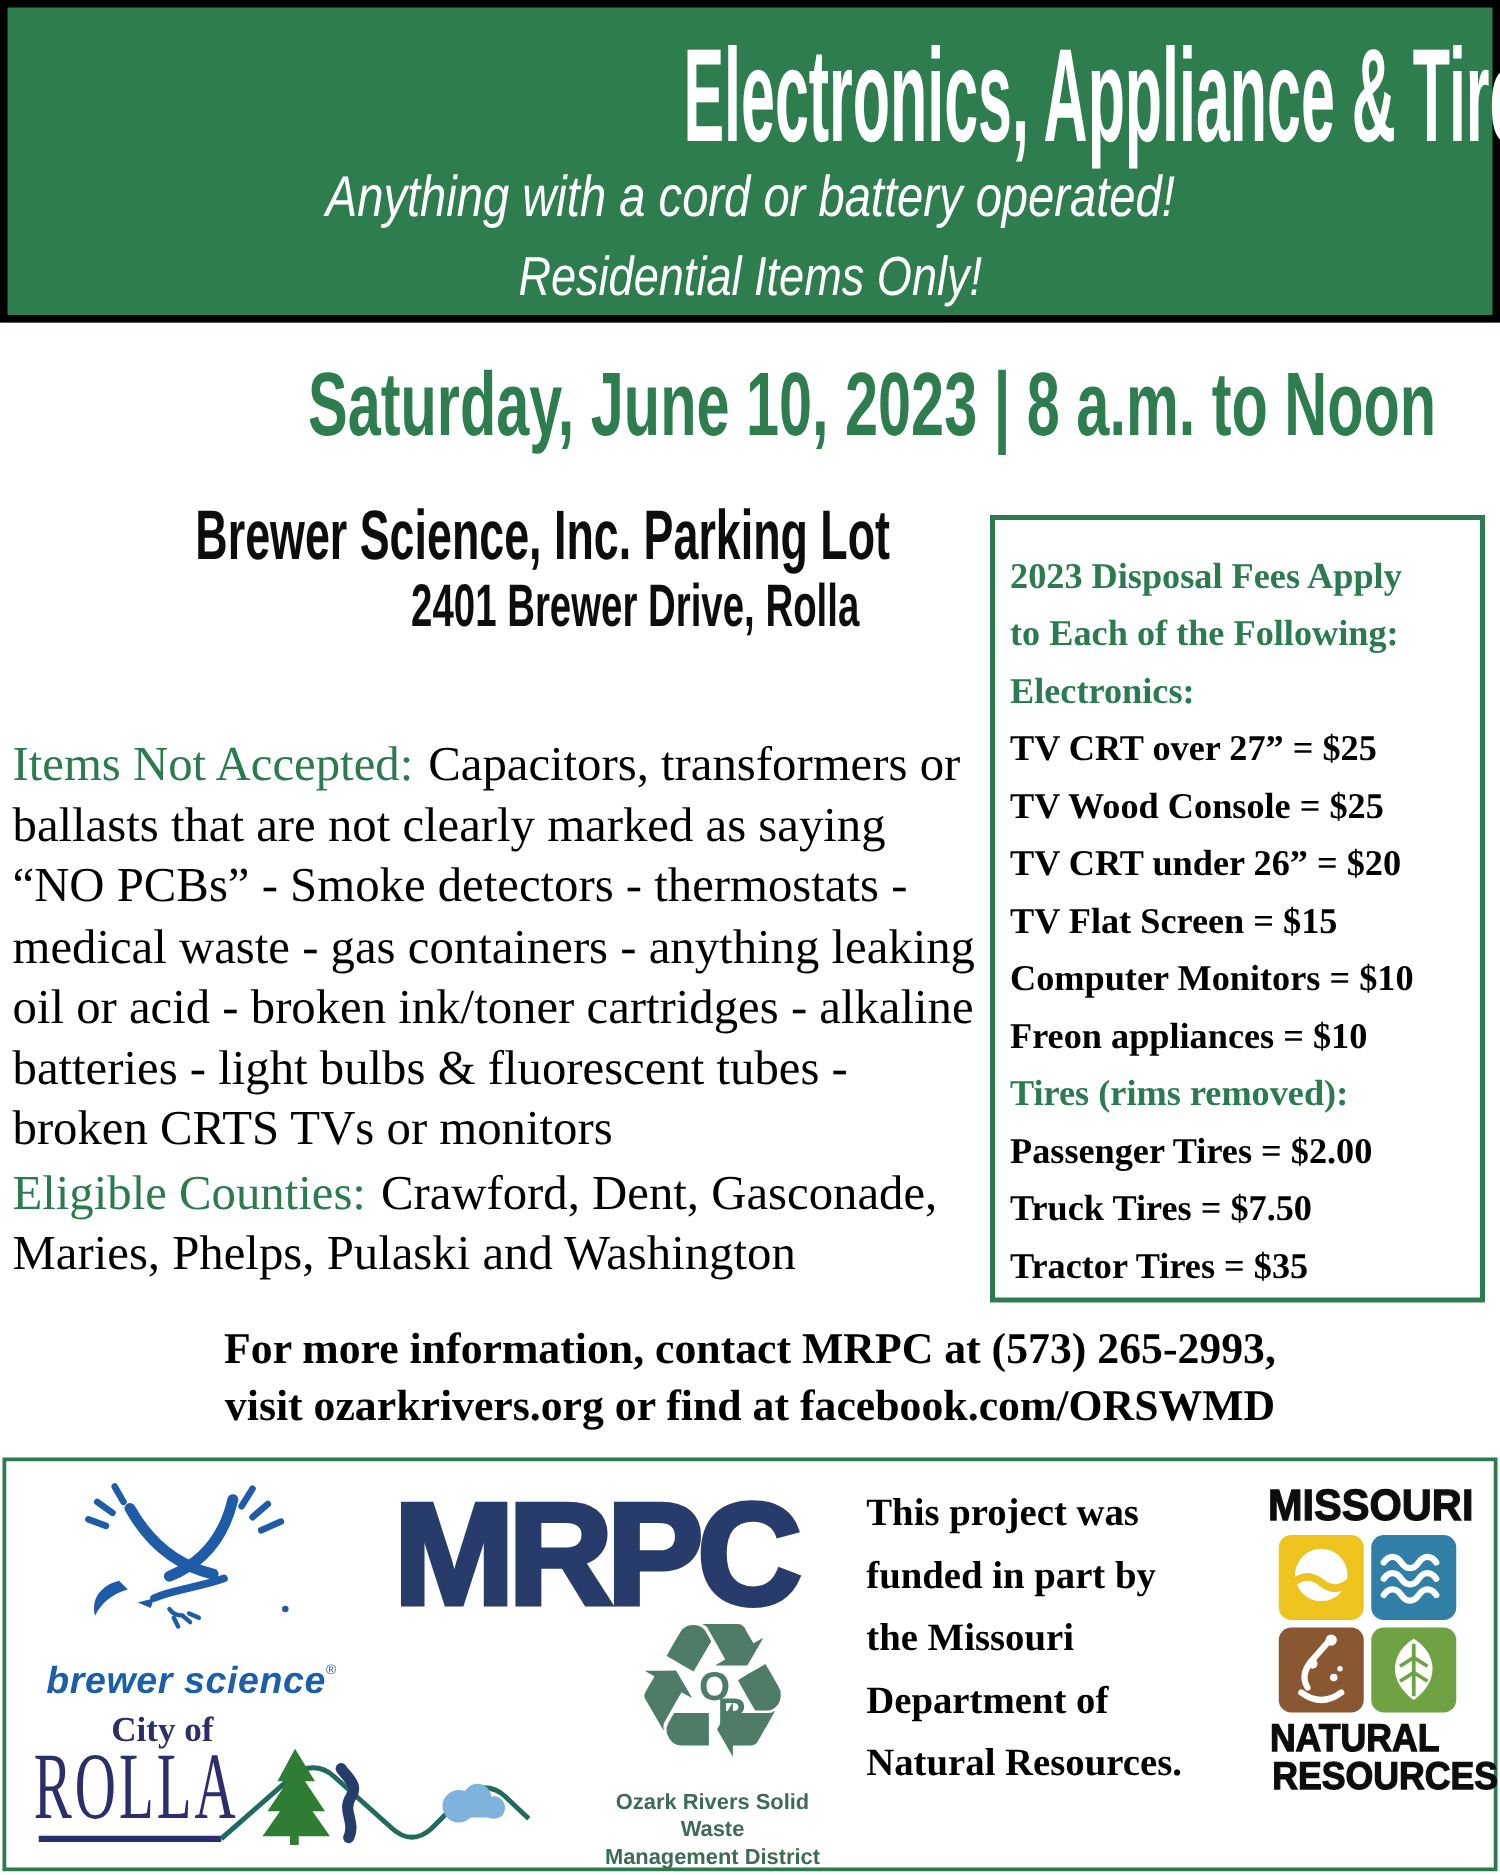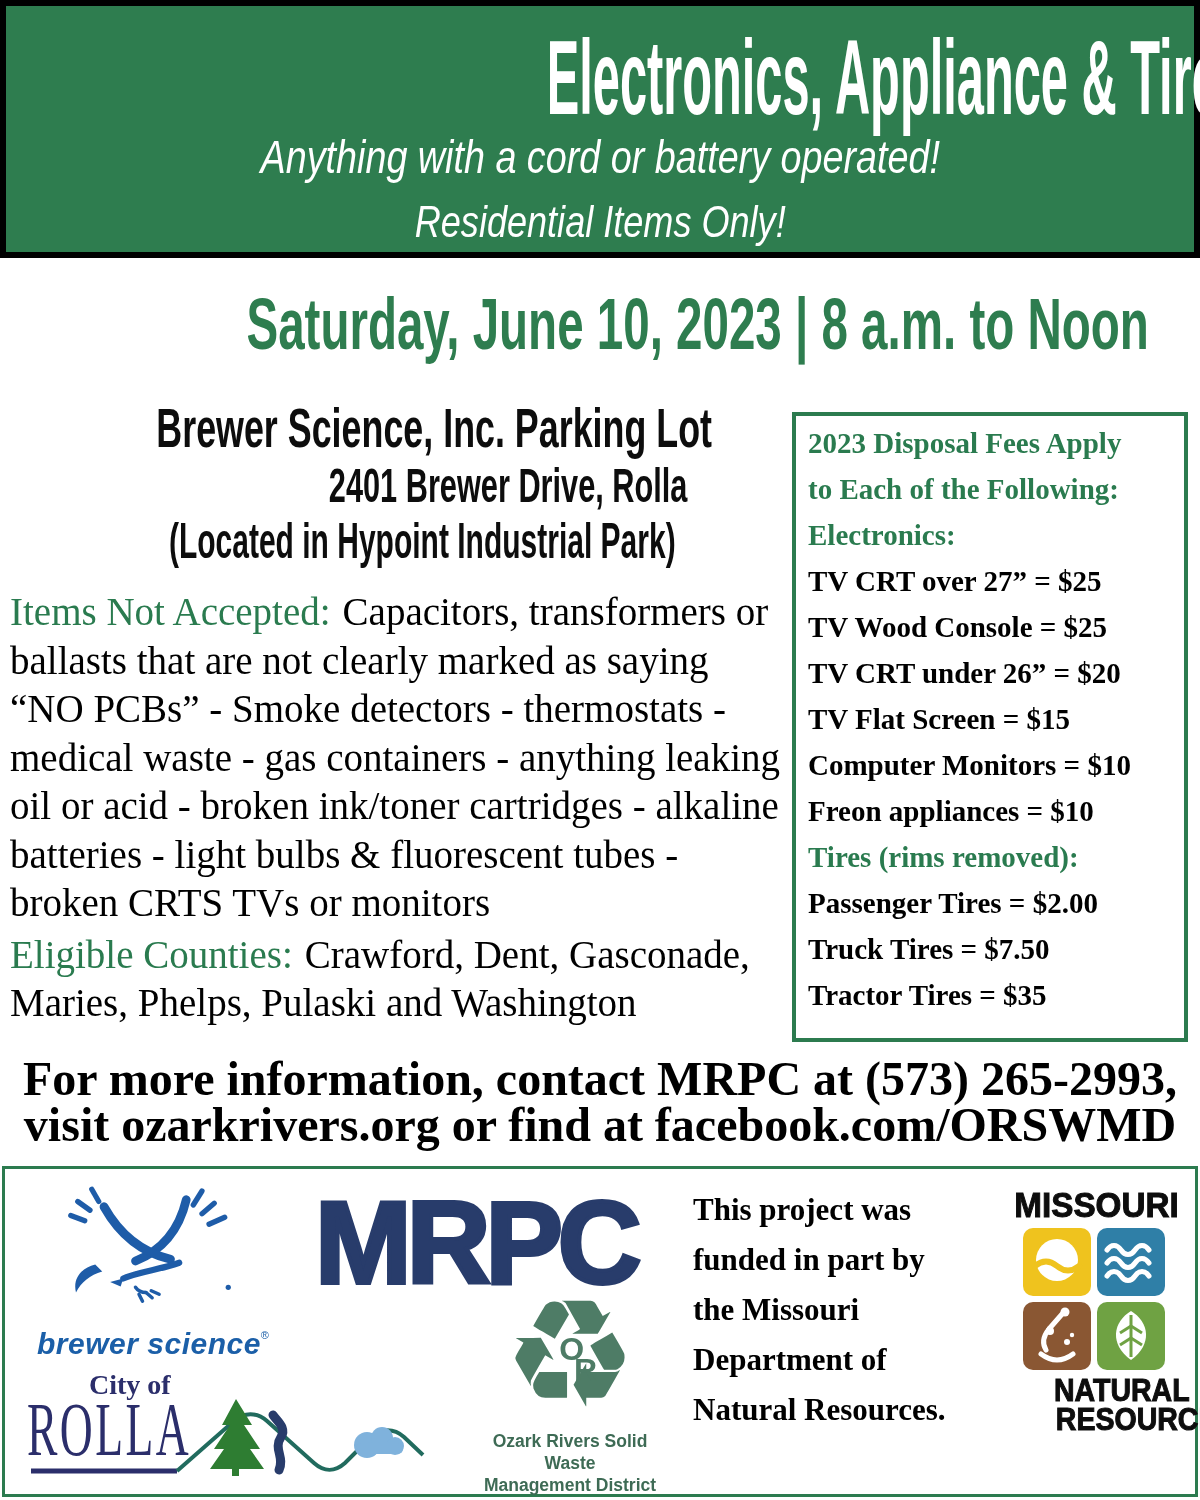--- a/index.html
+++ b/index.html
@@ -32,28 +32,28 @@
 
   
   .body-copy{position:absolute;top:588px;left:10px;width:778px;
              font-family:"Liberation Serif",serif;font-size:39px;line-height:48.5px;color:#000;}
   .body-copy p{margin:0;}
   .body-copy .p2{margin-top:3px;}
   .lead{color:#2A7B4F;font-weight:normal;margin-right:12px;}
 
   
   .fee-box{position:absolute;left:792px;top:412px;width:396px;height:630px;box-sizing:border-box;
-           border:4px solid #2C7B4F;padding:4px 12px;background:#fff;
+           border:4px solid #2C7B4F;padding:22px 12px;background:#fff;
            font-family:"Liberation Serif",serif;font-weight:bold;font-size:29px;line-height:46px;color:#000;}
   .fee-line{white-space:nowrap;}
   .fee-line.green{color:#2A7B4F;}
 
   
   .contact{position:absolute;top:1056px;left:0;width:1200px;text-align:center;
-           font-family:"Liberation Serif",serif;font-weight:bold;font-size:48px;line-height:46px;color:#000;white-space:nowrap;}
+           font-family:"Liberation Serif",serif;font-weight:bold;font-size:35px;line-height:46px;color:#000;white-space:nowrap;}
 
   
   .footer{position:absolute;left:2px;top:1166px;width:1196px;height:331px;box-sizing:border-box;
           border:3px solid #2C7B4F;background:#fff;}
 
   .brewer{position:absolute;left:28px;top:14px;width:240px;text-align:center;}
   .brewer-word{font-style:italic;font-weight:bold;color:#1B5FA8;font-size:30px;letter-spacing:.5px;line-height:1;}
   .brewer-reg{font-size:11px;vertical-align:top;color:#1B5FA8;}
 
   .mrpc{position:absolute;left:310px;top:16px;}
@@ -80,21 +80,21 @@
 
   .dnr{position:absolute;left:1005px;top:18px;width:168px;text-align:left;color:#0d0d0d;}
   .t-dnrtitle{font-size:35px;font-weight:bold;line-height:1;transform:scaleX(.95);-webkit-text-stroke:1px #0d0d0d;}
   .tiles{display:grid;grid-template-columns:68px 68px;gap:6px;justify-content:center;margin-top:6px;}
   .tile{width:68px;height:68px;border-radius:10px;overflow:hidden;}
   .tile svg{display:block;}
   .tile.yellow{background:#EFC31E;}
   .tile.blue{background:#2F7FA7;}
   .tile.brown{background:#8A5733;}
   .tile.green{background:#6FA243;}
-  .dnr-sub{margin-top:6px;margin-left:38px;}
+  .dnr-sub{margin-top:6px;}
   .t-dnrsub{font-size:31px;font-weight:bold;line-height:.95;-webkit-text-stroke:1px #0d0d0d;transform:scaleX(.92);}
 </style>
 </head>
 <body>
 
 <div class="flyer">
 
   <header class="banner">
     <div class="banner-title-line">
       <span class="cond t-title">Electronics, Appliance &amp; Tire Collection</span>
@@ -110,23 +110,20 @@
   <div class="date-line">
     <span class="cond t-date">Saturday, June 10, 2023  |  8 a.m. to Noon</span>
   </div>
 
   <div class="location">
     <div class="loc-line1">
       <span class="cond t-locname">Brewer Science, Inc. Parking Lot</span>
     </div>
     <div class="loc-line2">
       <span class="cond t-locaddr">2401 Brewer Drive, Rolla</span>
-    </div>
-    <div class="loc-line3">
-      <span class="cond t-locnote">(Located in Hypoint Industrial Park)</span>
     </div>
   </div>
 
   <div class="body-copy">
     <p class="p1">
       <span class="lead">Items Not Accepted:</span><span>Capacitors, transformers or ballasts that are not clearly marked as saying “NO PCBs” -  Smoke detectors - thermostats - medical waste - gas containers - anything leaking oil or acid - broken ink/toner cartridges - alkaline batteries - light bulbs &amp; fluorescent tubes - broken CRTS TVs or monitors</span>
     </p>
     <p class="p2">
       <span class="lead">Eligible Counties:</span><span>Crawford, Dent, Gasconade, Maries, Phelps, Pulaski and Washington</span>
     </p>

